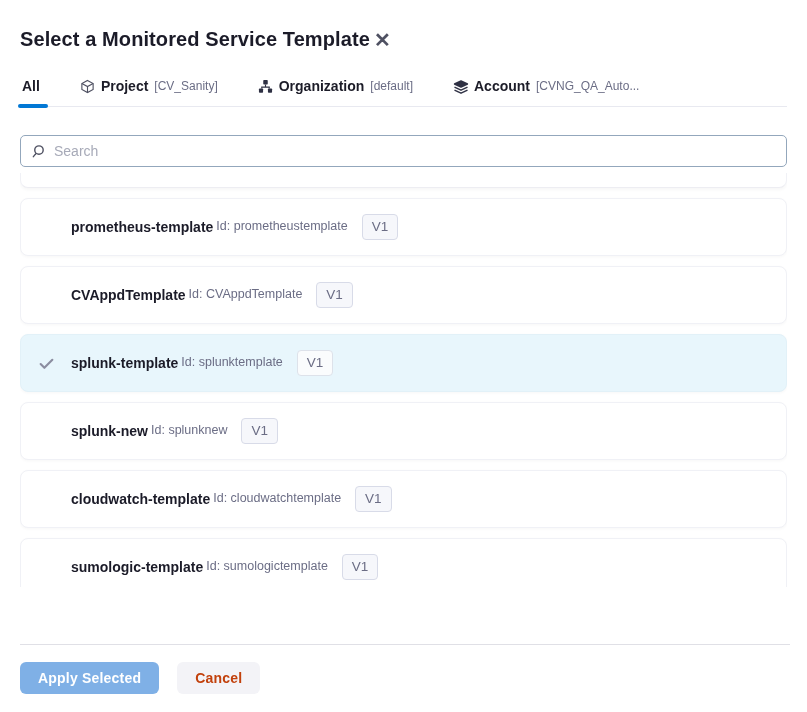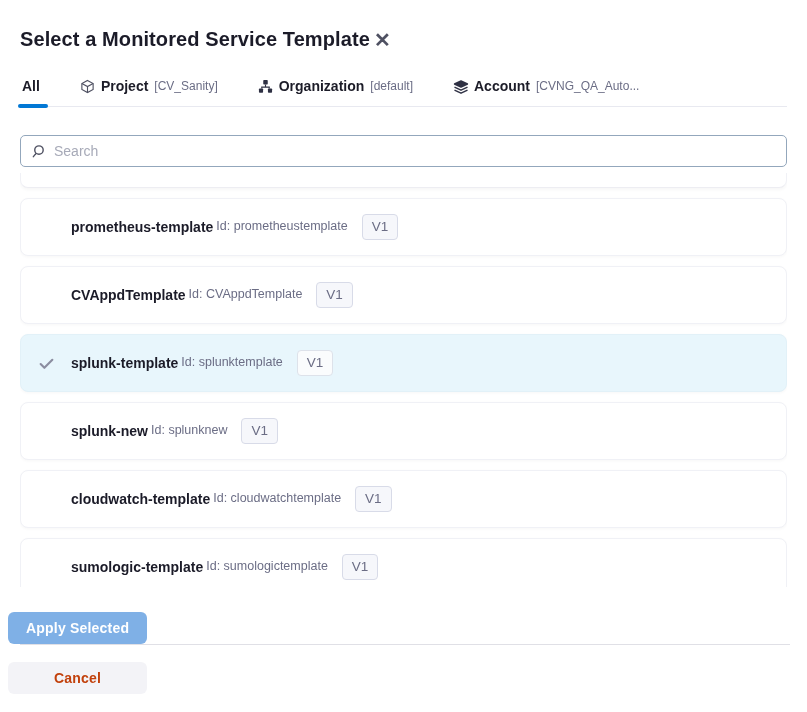--- a/index.html
+++ b/index.html
@@ -79,21 +79,21 @@
   .row-id { font-size: 12.5px; color: #6b6d85; }
   .badge {
     margin-left: 14px;
     background: #f6f7fb; border: 1px solid #d8dbe8; border-radius: 4px;
     color: #6b6d85; font-size: 13.5px; padding: 5px 9px; line-height: 1;
   }
   .card.selected .badge { background: #fafcfd; border-color: #dde2ea; }
 
   
   .footer-divider { position: absolute; left: 20px; right: 17px; bottom: 67px; height: 1px; background: #e0e0e6; }
-  .footer { position: absolute; left: 8px; bottom: 18px; display: flex; gap: 18px; flex-direction: column; }
+  .footer { position: absolute; left: 20px; bottom: 18px; display: flex; gap: 18px; }
   .btn {
     font-family: "Liberation Sans", sans-serif;
     font-size: 14px; font-weight: 700; border: none; border-radius: 6px;
     height: 32px; padding: 0 18px; cursor: pointer; letter-spacing: .2px;
   }
   .btn-apply { background: #7fb0e6; color: #ffffff; }
   .btn-cancel { background: #f3f3f7; color: #c2410c; }
 </style>
 </head>
 <body>

